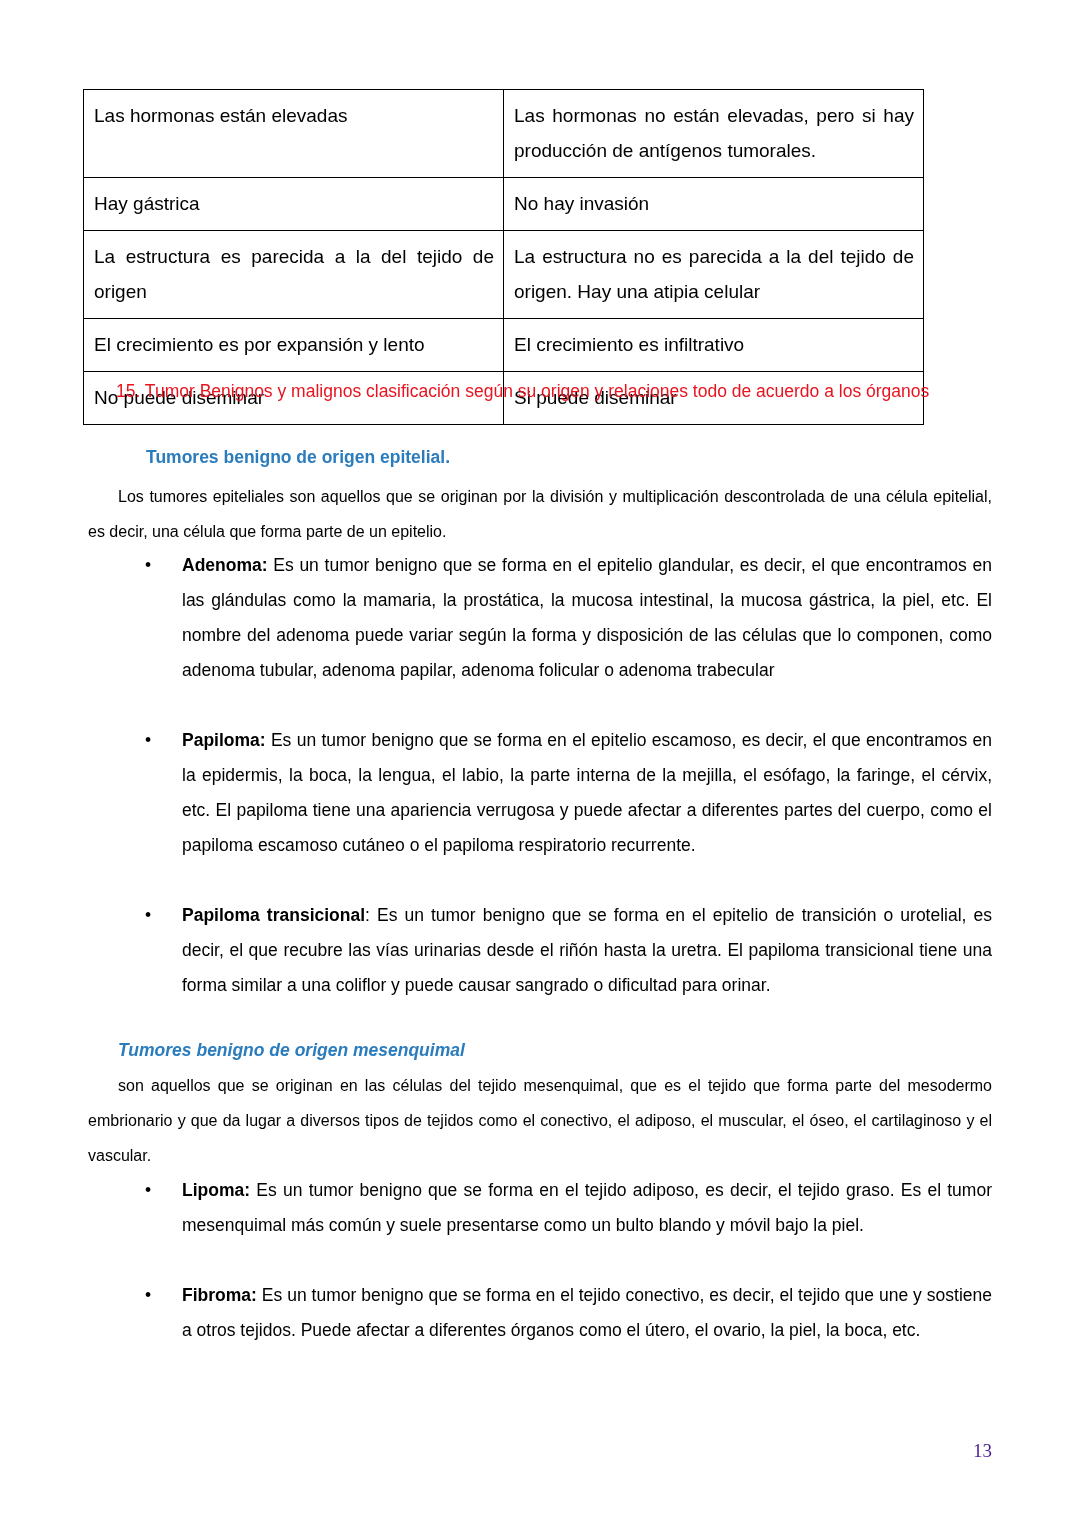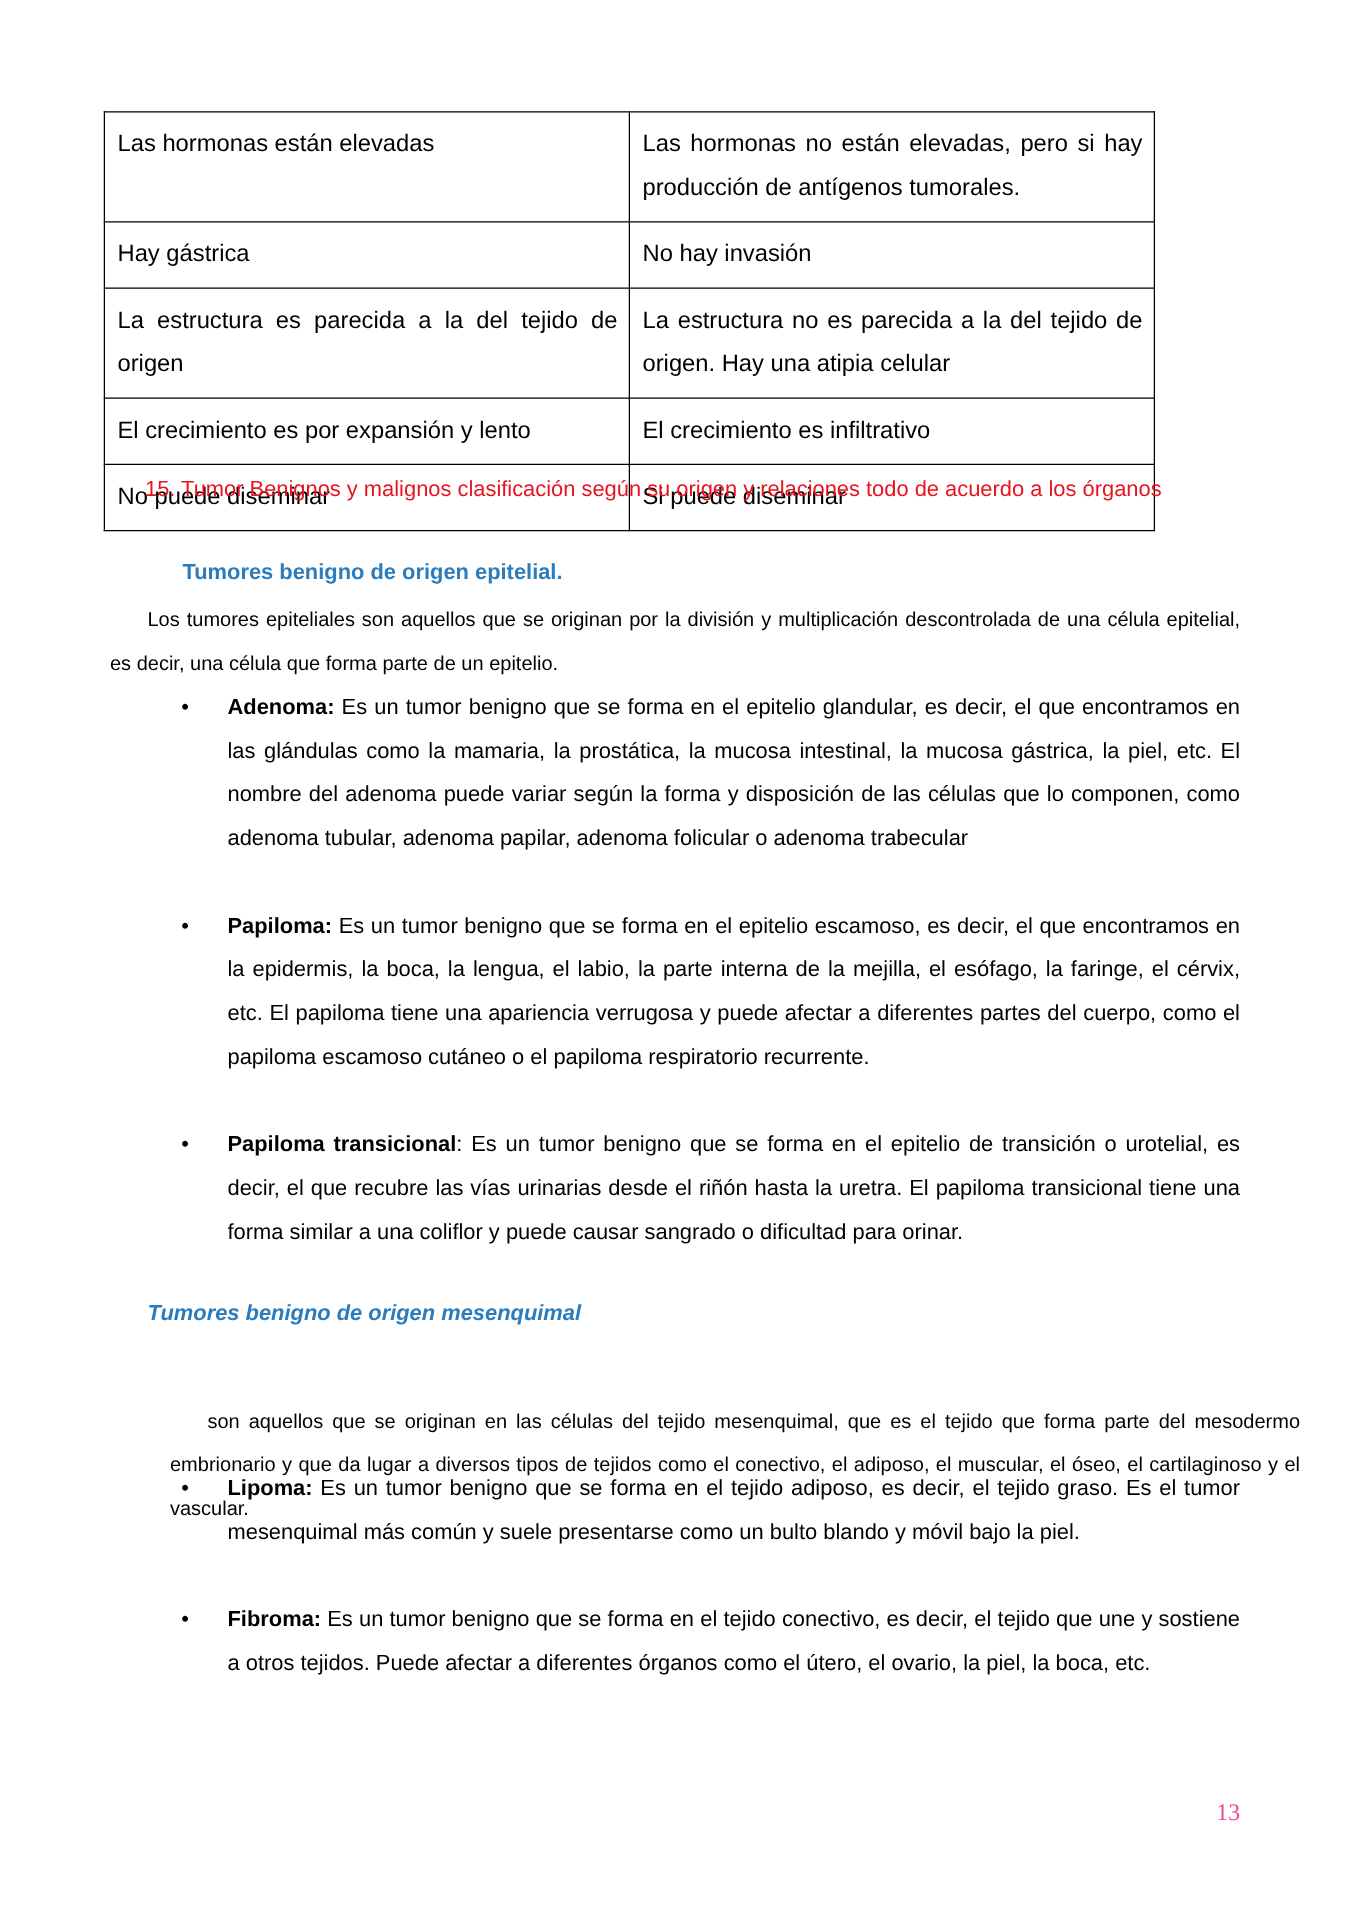--- a/index.html
+++ b/index.html
@@ -81,21 +81,21 @@
     width: 904px;
     left: 88px;
     font-size: 16px;
     line-height: 35px;
     text-align: justify;
     text-align-last: left;
     text-indent: 30px;
     hyphens: none;
   }
   .para-1 { top: 479px; }
-  .para-2 { top: 1120px; margin-left: 48px; }
+  .para-2 { top: 1068px; }
 
   
   .bullet {
     position: absolute;
     left: 145px;
     width: 847px;
     font-size: 17.5px;
     line-height: 35px;
   }
   .bullet .marker {
@@ -124,21 +124,21 @@
 
   
   .page-number {
     position: absolute;
     left: 0;
     top: 1440px;
     width: 992px;
     text-align: right;
     font-family: "Liberation Serif", serif;
     font-size: 19px;
-    color: #ec4899;
+    color: #4c1d95;
   }
 </style>
 </head>
 <body>
 
 <div class="page">
 
   <table class="cmp-table">
     <tbody>
       <tr class="two-line">

